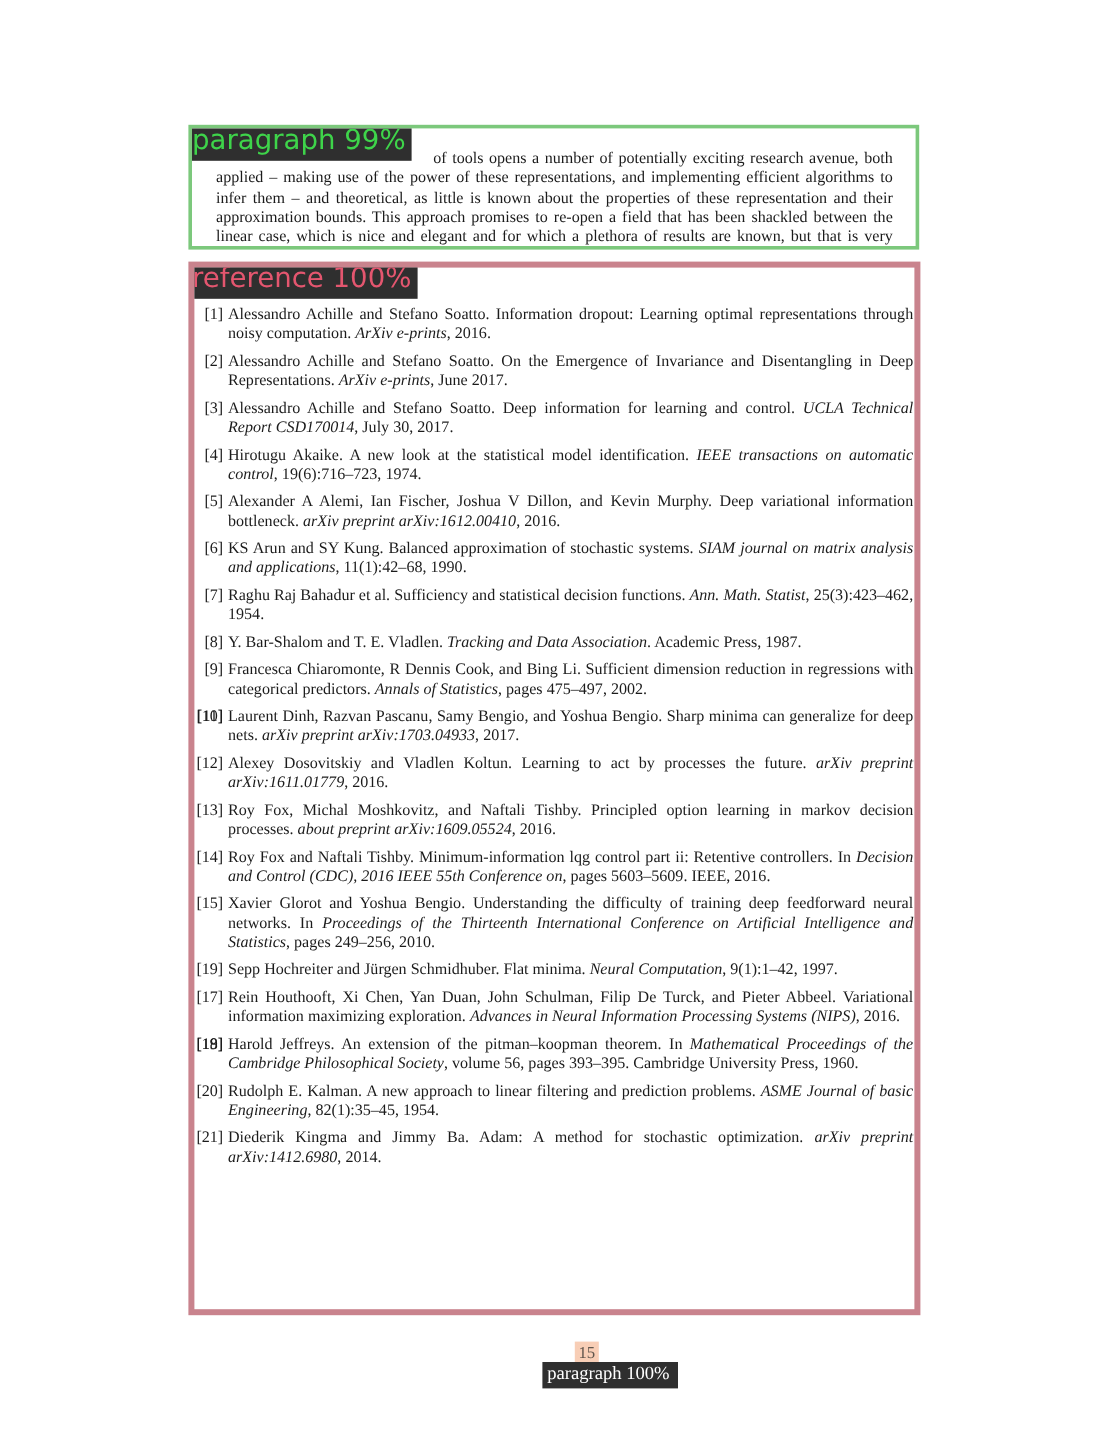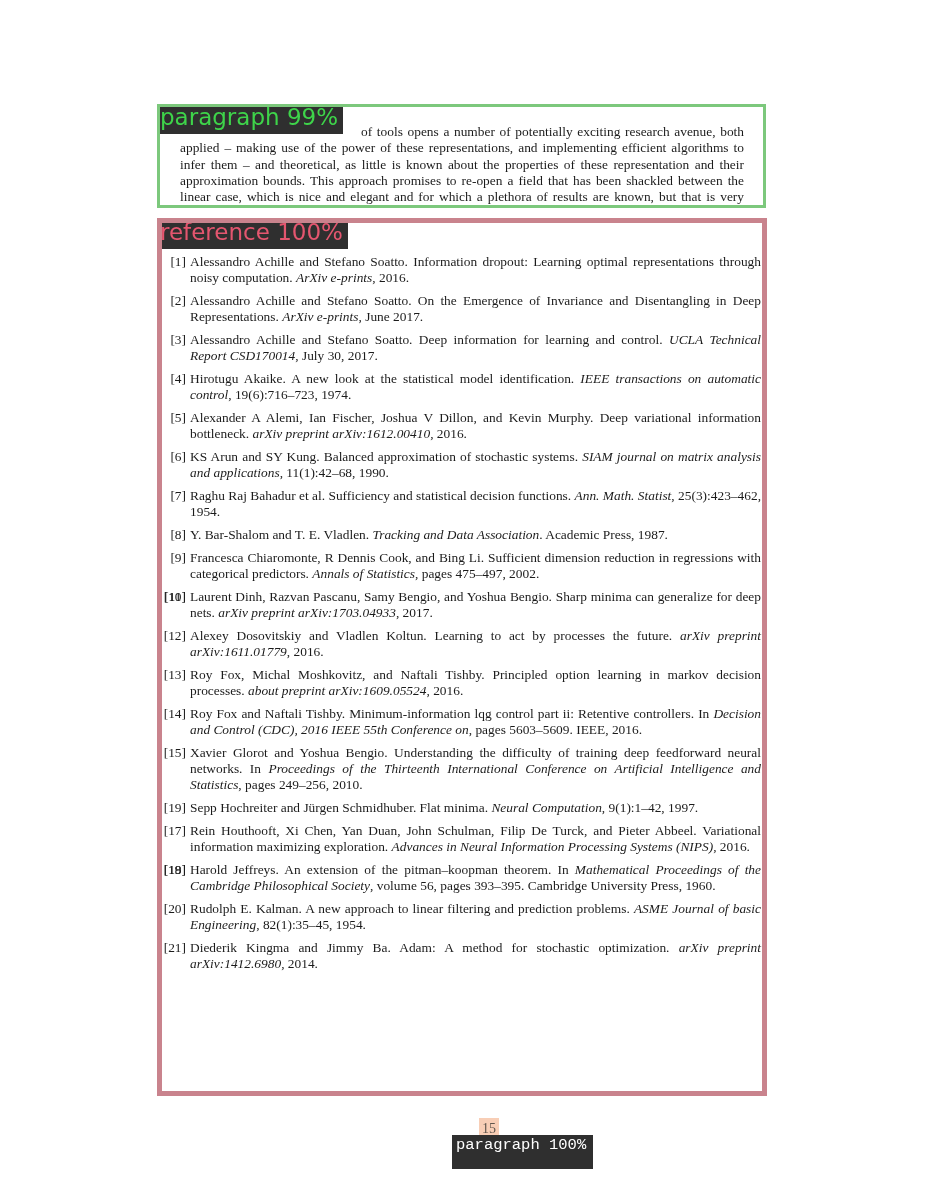--- a/index.html
+++ b/index.html
@@ -33,22 +33,22 @@
     font-size:13.4px; line-height:16.25px; text-align:justify;
   }
   .ref-num { position:absolute; left:0; top:0; width:24px; text-align:right; }
 
   .pageno-highlight {
     position:absolute; left:452px; top:1118px; z-index:1;
     font-size:14px; color:#60564d; padding:3px 3px 2px 3px;margin-left:27px;
   }
   .page-label {
     position:absolute; left:452px; top:1135px; z-index:2; white-space:nowrap;
-    font-family:Liberation Mono, monospace; font-size:15.5px; color:#ffffff;
-    padding:1px 7px 15px 4px;
+    font-family:Liberation Serif, serif; font-size:15.5px; color:#ffffff;
+    padding:1px 7px 3px 4px;
   }
 </style>
 </head>
 <body>
 
 <div class="page">
 
   <div class="det-box green-box" style="border-color: rgb(124, 200, 124);">
     <div class="det-label" style="color: rgb(62, 212, 74);">paragraph 99%</div>
     <p class="para">of tools opens a number of potentially exciting research avenue, both applied – making use of the power of these representations, and implementing efficient algorithms to infer them – and theoretical, as little is known about the properties of these representation and their approximation bounds. This approach promises to re-open a field that has been shackled between the linear case, which is nice and elegant and for which a plethora of results are known, but that is very limited applicability, and the general case, where there is little to say, and little that works in practice.</p>

